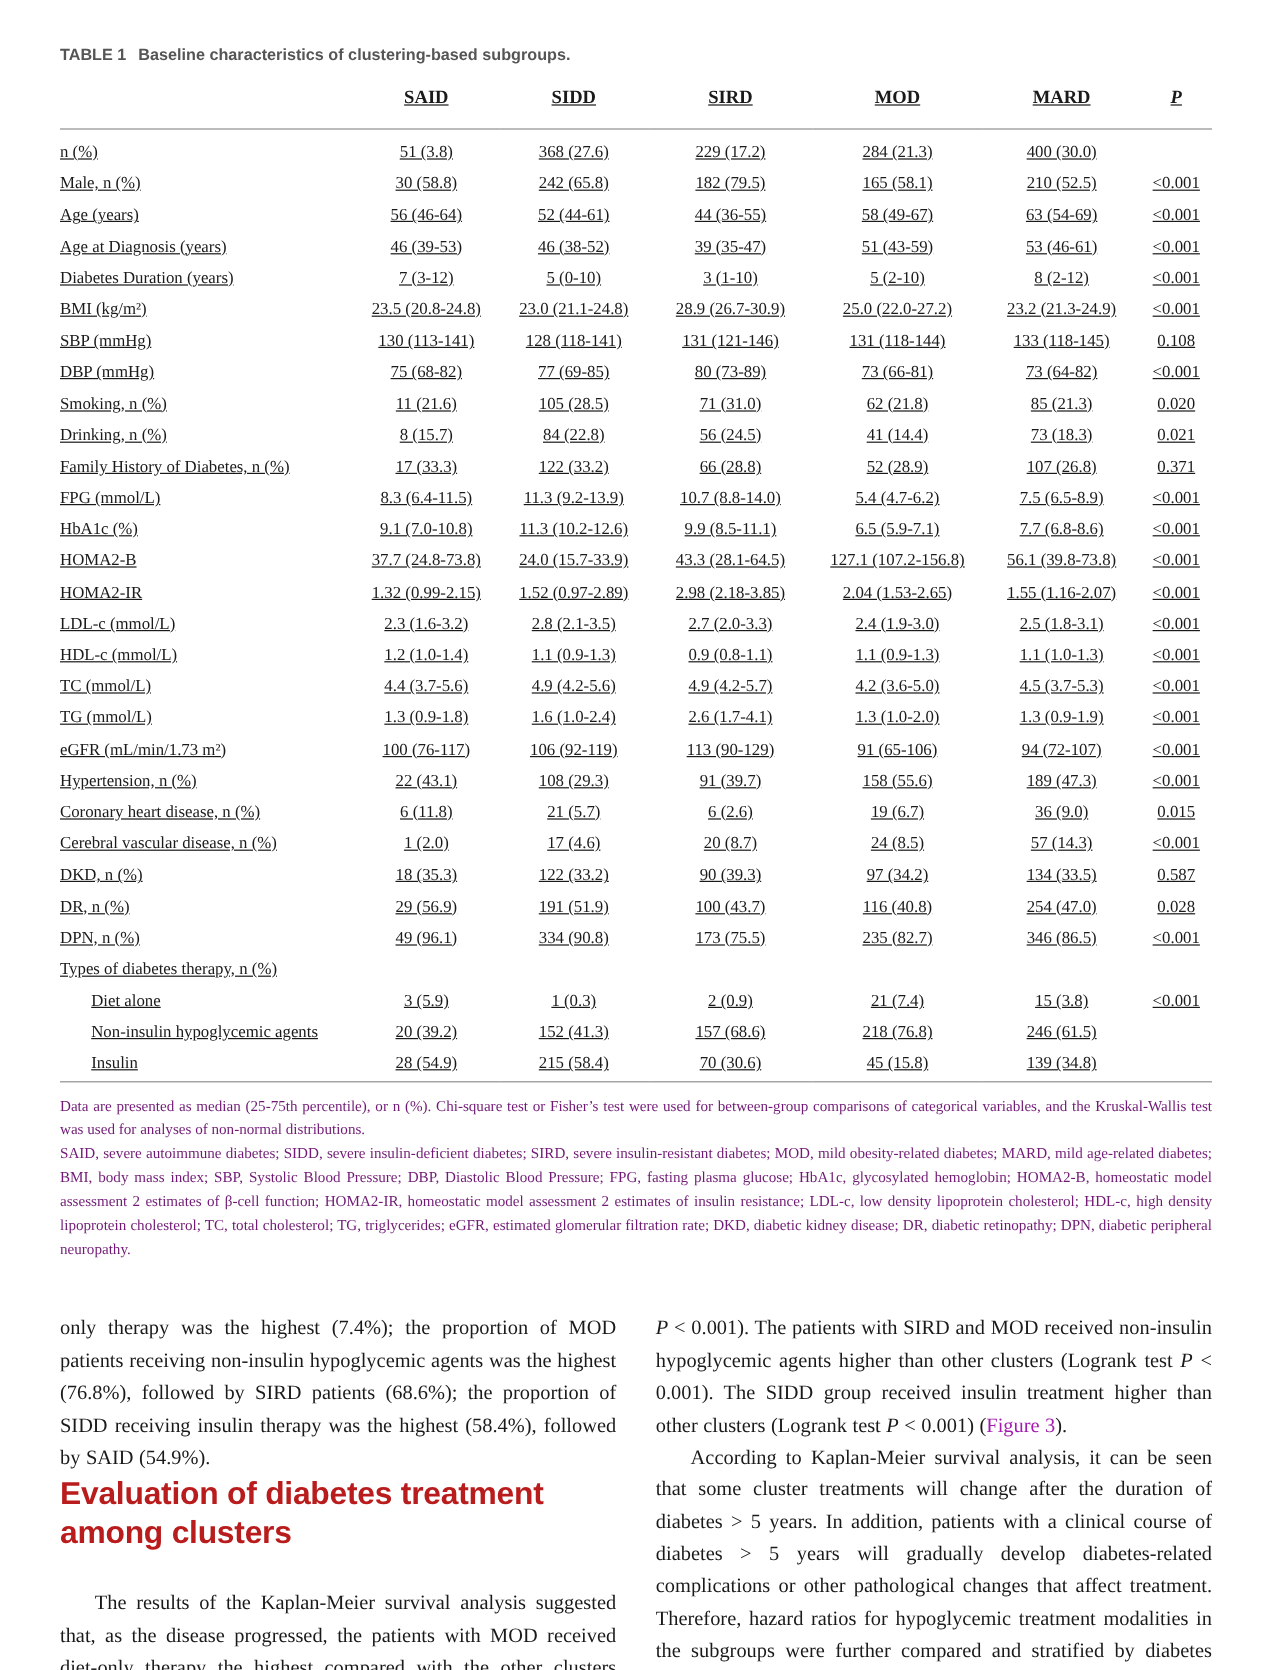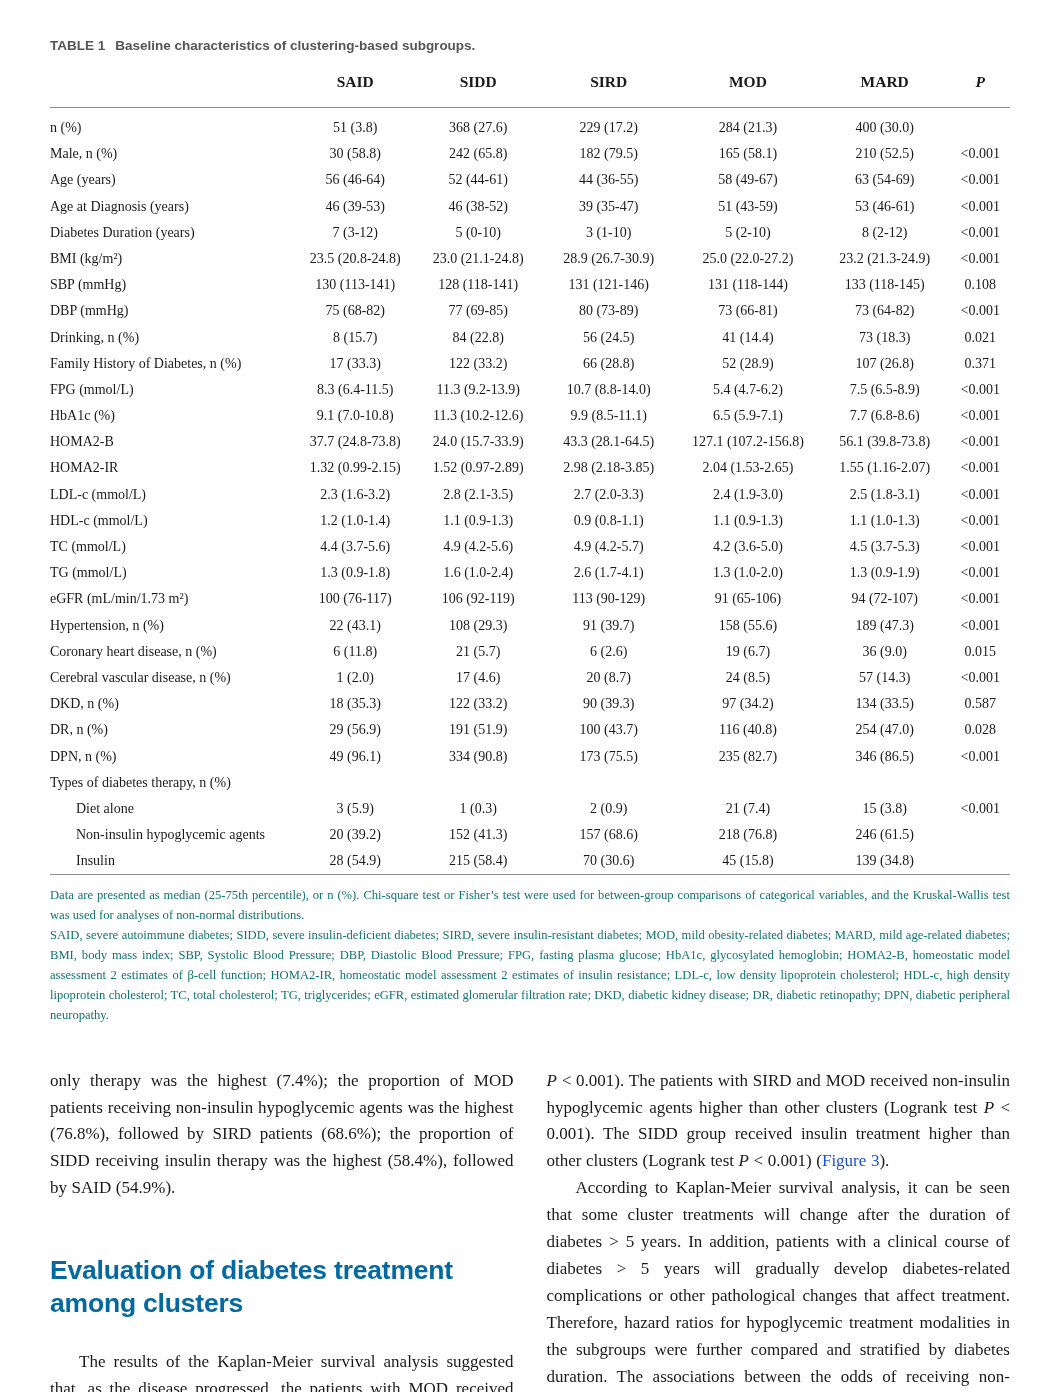--- a/index.html
+++ b/index.html
@@ -20,20 +20,21 @@
     color: #555555;
     margin-bottom: 14px;
   }
   .table-caption-line .tlabel { font-weight: 700; margin-right: 10px; }
   .table-caption-line .tcaption { font-weight: 700; }
 
   table.baseline {
     width: 100%;
     border-collapse: collapse;
     table-layout: fixed;
+    text-decoration: underline;
   }
   table.baseline col.c-label { width: 25.5%; }
   table.baseline col.c-said  { width: 12.6%; }
   table.baseline col.c-sidd  { width: 13.0%; }
   table.baseline col.c-sird  { width: 14.2%; }
   table.baseline col.c-mod   { width: 14.8%; }
   table.baseline col.c-mard  { width: 13.7%; }
   table.baseline col.c-p     { width: 6.2%;  }
 
   table.baseline thead th {
@@ -58,21 +59,21 @@
   table.baseline td.row-label { text-align: left; white-space: normal; }
   table.baseline td.row-label.indented { padding-left: 26px; }
   table.baseline tbody { border-bottom: 1px solid #8f8f8f; }
 
   
   .footnotes { margin-top: 11px; }
   .footnote {
     font-size: 12.6px;
     line-height: 1.58;
     text-align: justify;
-    color: #0f766e;
+    color: #701a75;
   }
 
   
   .body-cols {
     display: flex;
     gap: 33px;
     margin-top: 42px;
   }
   .col { width: 472px; }
   .col p {
@@ -80,27 +81,26 @@
     line-height: 1.585;
     text-align: justify;
     word-spacing: 0.02em;
   }
   .col p.indent { text-indent: 29px; }
   .section-heading {
     font-family: "Liberation Sans", sans-serif;
     font-size: 26.5px;
     font-weight: 600;
     line-height: 1.22;
-    color: #0369a1;
+    color: #b91c1c;
     letter-spacing: -0.2px;
-    margin-top: 52px;
     margin-bottom: 30px;
   }
   .run-italic { font-style: italic; }
-  .run-link { color: #1d4ed8; cursor: pointer; }
+  .run-link { color: #a21caf; cursor: pointer; }
 </style>
 </head>
 <body>
 
 <div class="page">
 
   <div class="table-caption-line">
     <span class="tlabel">TABLE 1</span><span class="tcaption">Baseline characteristics of clustering-based subgroups.</span>
   </div>
 
@@ -192,20 +192,29 @@
         <tr>
           <td class="row-label">DBP (mmHg)</td>
           <td>75 (68-82)</td>
           <td>77 (69-85)</td>
           <td>80 (73-89)</td>
           <td>73 (66-81)</td>
           <td>73 (64-82)</td>
           <td>&lt;0.001</td>
         </tr>
         <tr>
+          <td class="row-label">Smoking, n (%)</td>
+          <td>11 (21.6)</td>
+          <td>105 (28.5)</td>
+          <td>71 (31.0)</td>
+          <td>62 (21.8)</td>
+          <td>85 (21.3)</td>
+          <td>0.020</td>
+        </tr>
+        <tr>
           <td class="row-label">Drinking, n (%)</td>
           <td>8 (15.7)</td>
           <td>84 (22.8)</td>
           <td>56 (24.5)</td>
           <td>41 (14.4)</td>
           <td>73 (18.3)</td>
           <td>0.021</td>
         </tr>
         <tr>
           <td class="row-label">Family History of Diabetes, n (%)</td>

